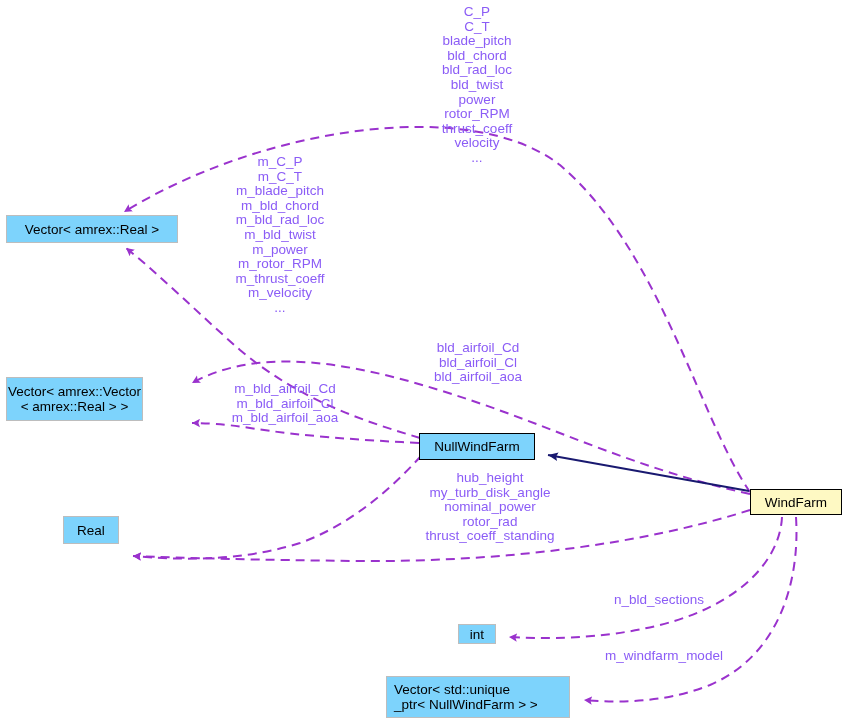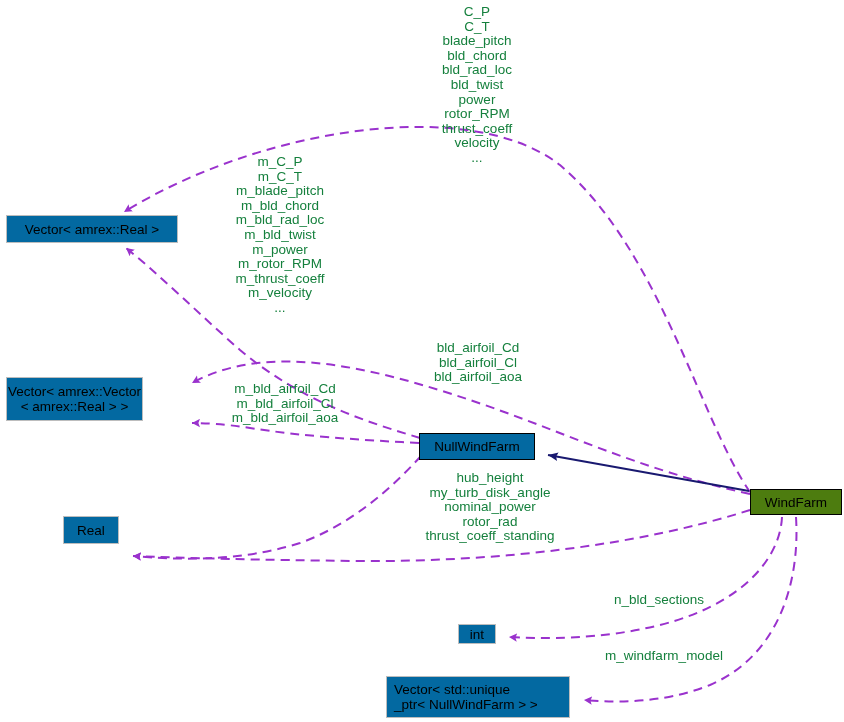--- a/index.html
+++ b/index.html
@@ -25,42 +25,42 @@
   .node {
     position: absolute;
     box-sizing: border-box;
     display: flex;
     align-items: center;
     justify-content: center;
     text-align: center;
     font-size: 13.5px;
     line-height: 15px;
     color: #000000;
-    background: #0369a1;
+    background: #7dd3fc;
     border: 1px solid #bdbdbd;
     white-space: pre;
     z-index: 5;
   }
   .node.dark {
     border: 1px solid #000000;
   }
   .node.highlight {
-    background: #4d7c0f;
+    background: #fef9c3;
     border: 1px solid #000000;
   }
   .node.leftalign {
     justify-content: flex-start;
     text-align: left;
     padding-left: 7px;
   }
   .edge-label {
     position: absolute;
     font-size: 13.5px;
     line-height: 14.6px;
-    color: #15803d;
+    color: #8b5cf6;
     white-space: pre;
     text-align: center;
     z-index: 4;
   }
   .edge-label.c {
     transform: translateX(-50%);
   }
 </style>
 </head>
 <body>

